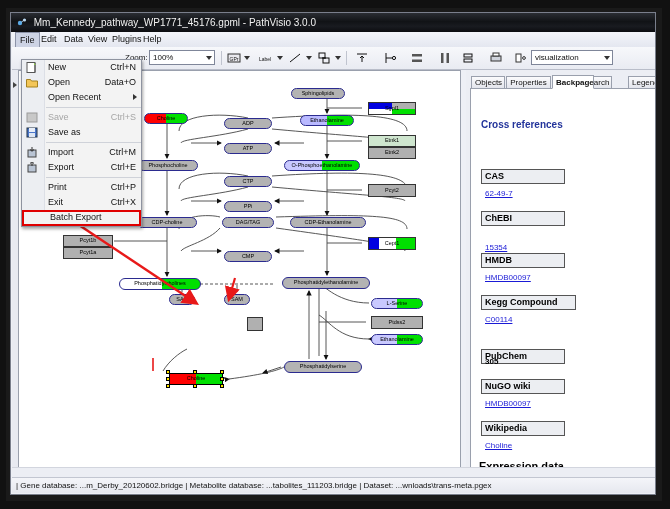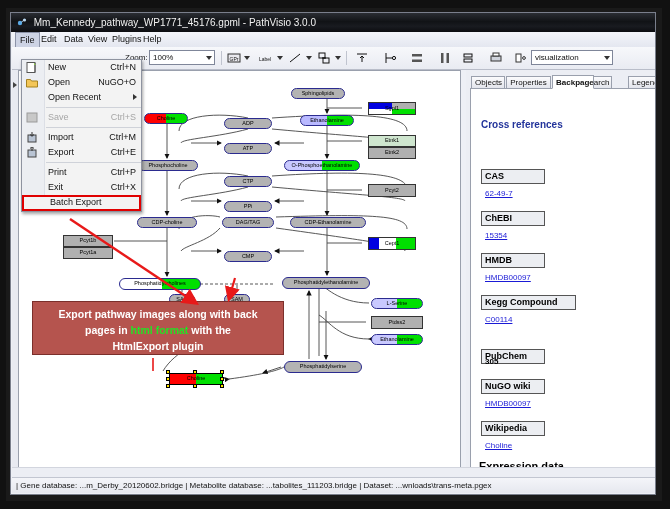--- a/index.html
+++ b/index.html
@@ -45,21 +45,21 @@
   
   .rpanel{position:absolute;left:455px;top:57px;width:205px;height:405px;background:#eceef4;}
   .tabs{position:absolute;left:0;top:5px;width:205px;height:14px;text-align:center;}
   .tab{position:absolute;top:1px;height:13px;line-height:12px;font-size:8px;
     background:linear-gradient(180deg,#fbfbfd,#e3e5ec);border:1px solid #9aa0ad;
     box-sizing:border-box;padding:0 3px;color:#111;}
   .tab.sel{top:0;height:14px;line-height:13px;background:#fff;border-bottom-color:#fff;font-weight:bold;z-index:3;}
   .panelbody{position:absolute;left:4px;top:18px;width:198px;height:385px;background:#fff;
     border:1px solid #9aa0ad;box-sizing:border-box;overflow:hidden;}
   .xref-title{position:absolute;left:10px;top:30px;font-size:10px;font-weight:bold;color:#23349b;}
-  .xsec{position:absolute;left:10px;width:64px;height:15px;background:#eceef2;
+  .xsec{position:absolute;left:10px;width:84px;height:15px;background:#eceef2;
     border:1px solid #555;box-sizing:border-box;font-size:9px;font-weight:bold;color:#000;
     line-height:13px;padding-left:3px;}
   .xval{position:absolute;left:14px;font-size:8px;color:#1a1ad6;text-decoration:underline;}
   .xval.plain{color:#000;text-decoration:none;font-weight:bold;}
   .expr{position:absolute;left:8px;font-size:11px;font-weight:bold;color:#000;}
   
   .statusbar{position:absolute;left:1px;bottom:1px;width:644px;height:16px;
     background:linear-gradient(180deg,#f4f5f9,#e6e8ef);border-top:1px solid #c2c6d1;
     font-size:8px;color:#111;line-height:15px;padding-left:4px;box-sizing:border-box;white-space:nowrap;}
   .hscroll{position:absolute;left:1px;bottom:17px;width:644px;height:9px;background:#eceef4;border-top:1px solid #d2d5de;}
@@ -391,21 +391,21 @@
         <div class="tab" style="left:162px;width:32px;">Legend</div>
       </div>
 
       <div class="panelbody">
         <div class="xref-title">Cross references</div>
 
         <div class="xsec" style="top:80px;">CAS</div>
         <div class="xval" style="top:100px;">62-49-7</div>
 
         <div class="xsec" style="top:122px;">ChEBI</div>
-        <div class="xval" style="top:142px;text-decoration:underline;">15354</div>
+        <div class="xval" style="top:154px;text-decoration:underline;">15354</div>
 
         <div class="xsec" style="top:164px;">HMDB</div>
         <div class="xval" style="top:184px;">HMDB00097</div>
 
         <div class="xsec" style="top:206px;width:95px;">Kegg Compound</div>
         <div class="xval" style="top:226px;">C00114</div>
 
         <div class="xsec" style="top:260px;">PubChem</div>
         <div class="xval plain" style="top:268px;">305</div>
 
@@ -437,38 +437,47 @@
             </svg></span>
         <span>New</span>
         <span class="acc">Ctrl+N</span>
       </div>
 
       <div class="dd-item">
         <span class="ddicon"><svg width="12" height="11">
               <path d="M0.5 2.5h4l1 1.5h6v6h-11z" fill="#f3c659" stroke="#a5821f"></path>
             </svg></span>
         <span>Open</span>
-        <span class="acc">NuGO+O</span>
+        <span class="acc">Data+O</span>
       </div>
 
       <div class="dd-item">
         <span>Open Recent</span>
         <span class="sub"></span>
       </div>
 
       <div class="dd-sep"></div>
 
       <div class="dd-item dis">
         <span class="ddicon"><svg width="12" height="11">
               <rect x="1" y="1" width="10" height="9" fill="#c8c8c8" stroke="#9a9a9a"></rect>
             </svg></span>
         <span>Save</span>
         <span class="acc">Ctrl+S</span>
       </div>
 
+      <div class="dd-item">
+        <span class="ddicon"><svg width="12" height="11">
+              <rect x="1" y="1" width="10" height="9" fill="#4a76c9" stroke="#234"></rect>
+              <rect x="3" y="1" width="6" height="4" fill="#e8eef8"></rect>
+              <rect x="3" y="6" width="6" height="4" fill="#dde6f3"></rect>
+            </svg></span>
+        <span>Save as</span>
+        <span class="acc"></span>
+      </div>
 
       <div class="dd-sep"></div>
 
       <div class="dd-item">
         <span class="ddicon"><svg width="12" height="11">
               <rect x="2" y="3" width="8" height="7" fill="#b9c4d4" stroke="#444"></rect>
               <path d="M6 0v4M4 2.5l2 1.8 2-1.8" stroke="#333" fill="none"></path>
             </svg></span>
         <span>Import</span>
         <span class="acc">Ctrl+M</span>
@@ -504,22 +513,15 @@
       <defs>
         <marker id="redarrow" markerWidth="7" markerHeight="7" refX="5.5" refY="3.5" orient="auto">
           <path d="M0,0 L7,3.5 L0,7 z" fill="#e81919"></path>
         </marker>
       </defs>
       <line x1="59" y1="206" x2="185" y2="290" stroke="#e81919" stroke-width="2.4" marker-end="url(#redarrow)"></line>
       <line x1="224" y1="265" x2="218" y2="286" stroke="#e81919" stroke-width="2.2" marker-end="url(#redarrow)"></line>
       <line x1="142" y1="345" x2="142" y2="358" stroke="#e81919" stroke-width="1.6"></line>
     </svg>
 
-    <div class="callout">
-      <div>Export pathway images along with back</div>
-      <div>
-        <span>pages in </span><span class="green">html format</span><span> with the</span>
-      </div>
-      <div>HtmlExport plugin</div>
-    </div>
 
   </div>
 </div>
 
 </body></html>

